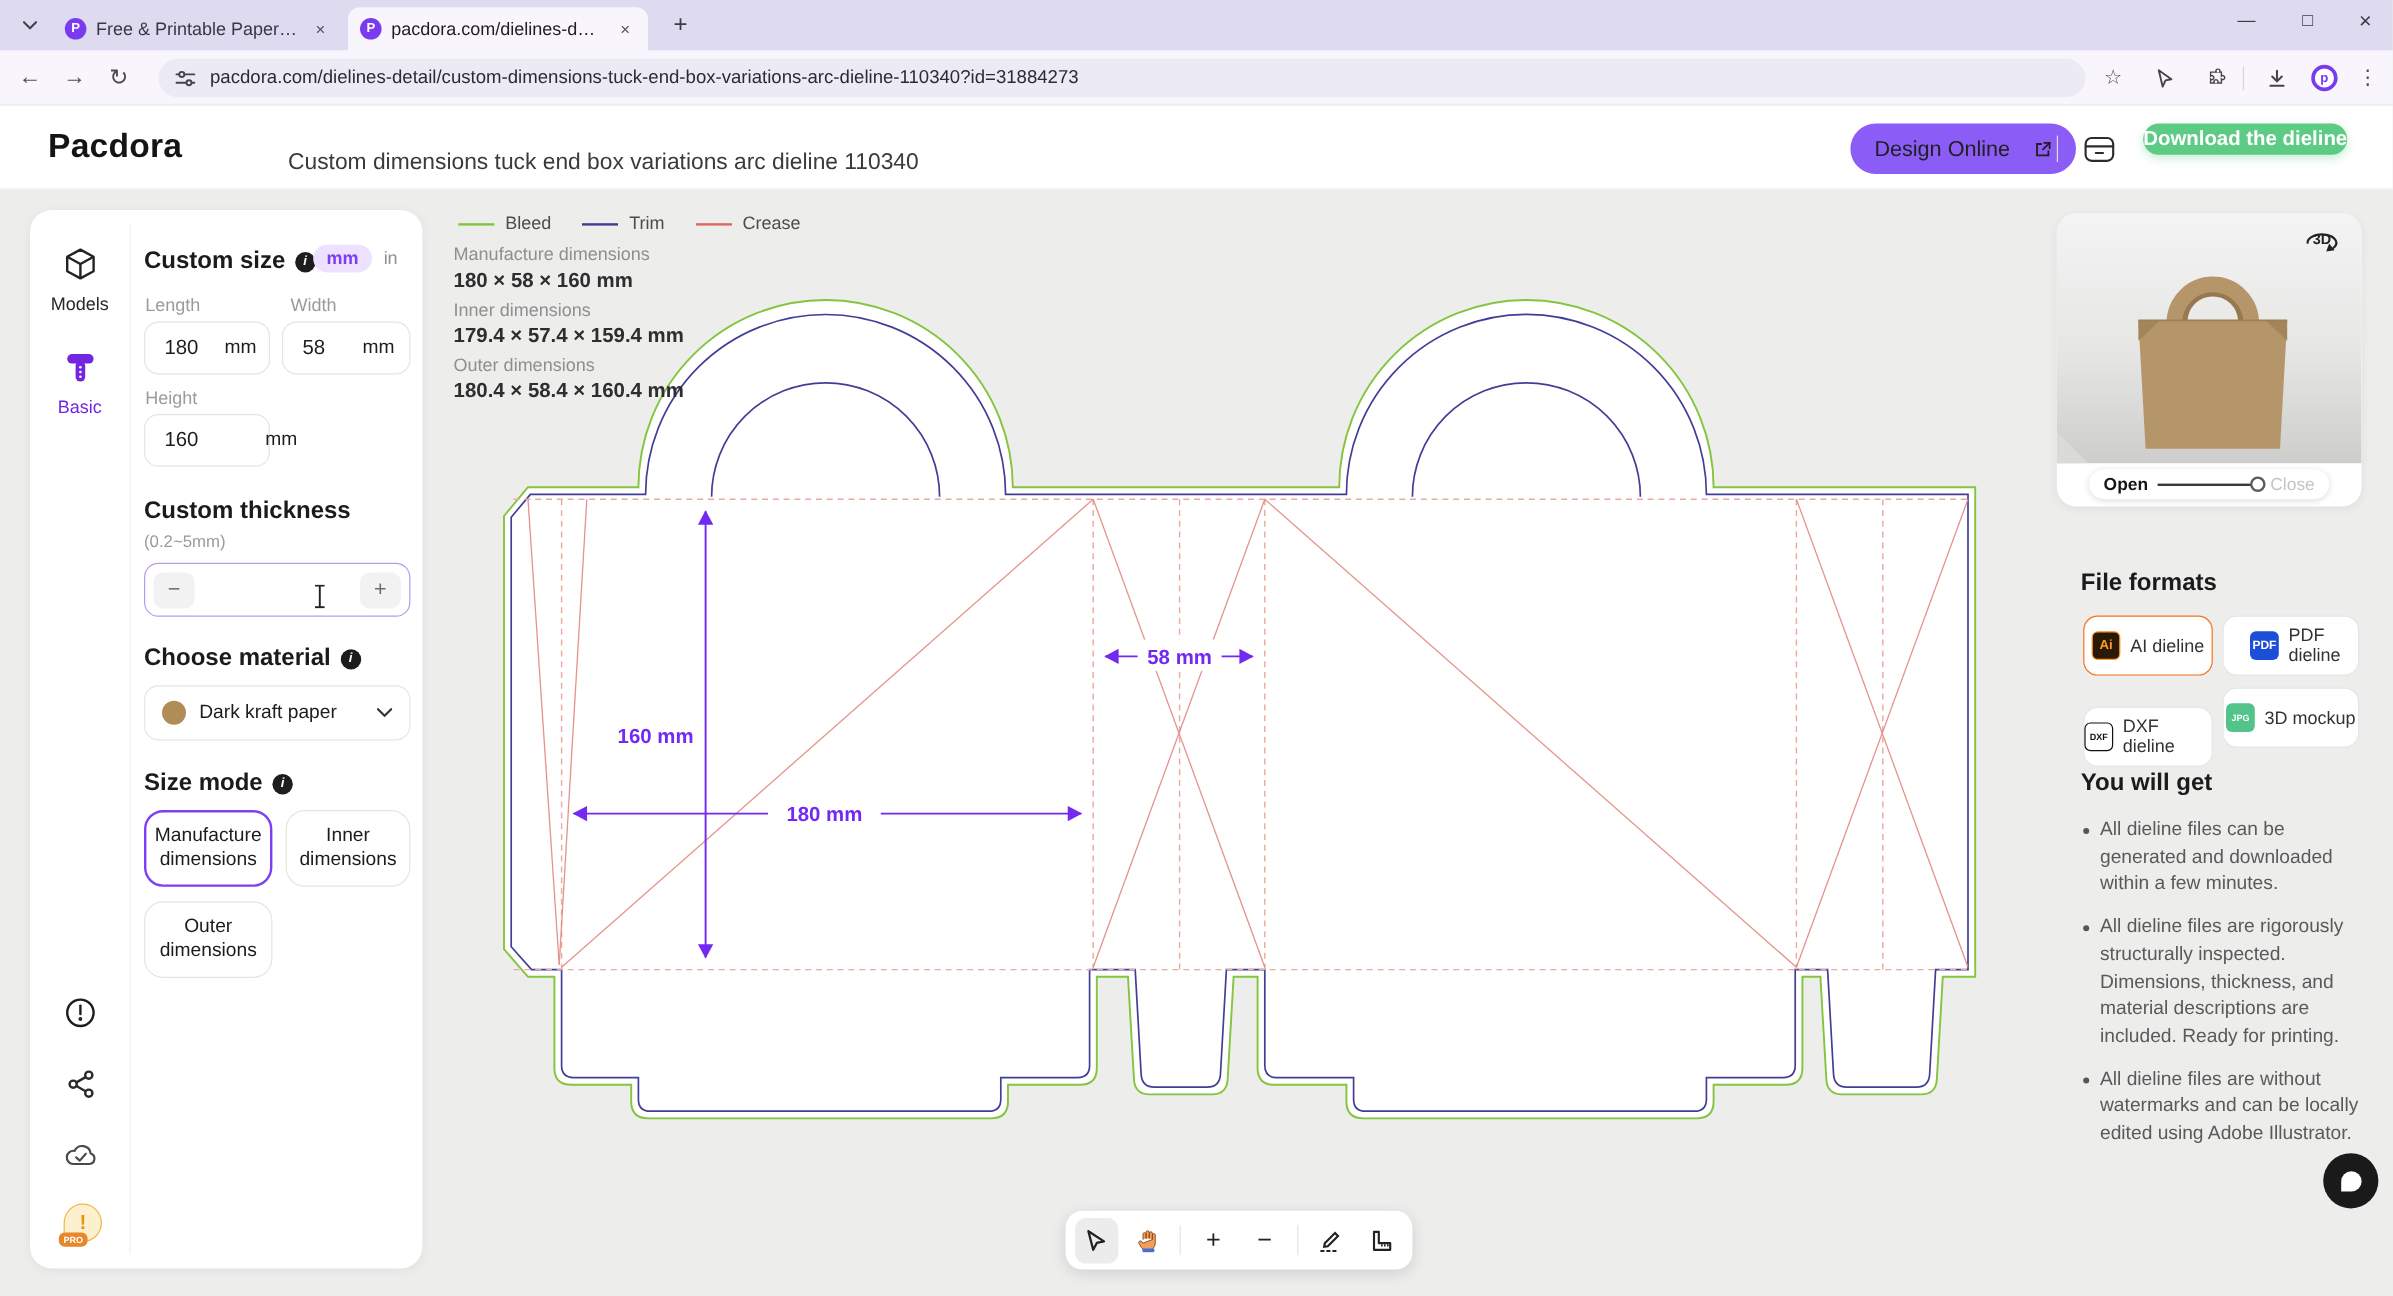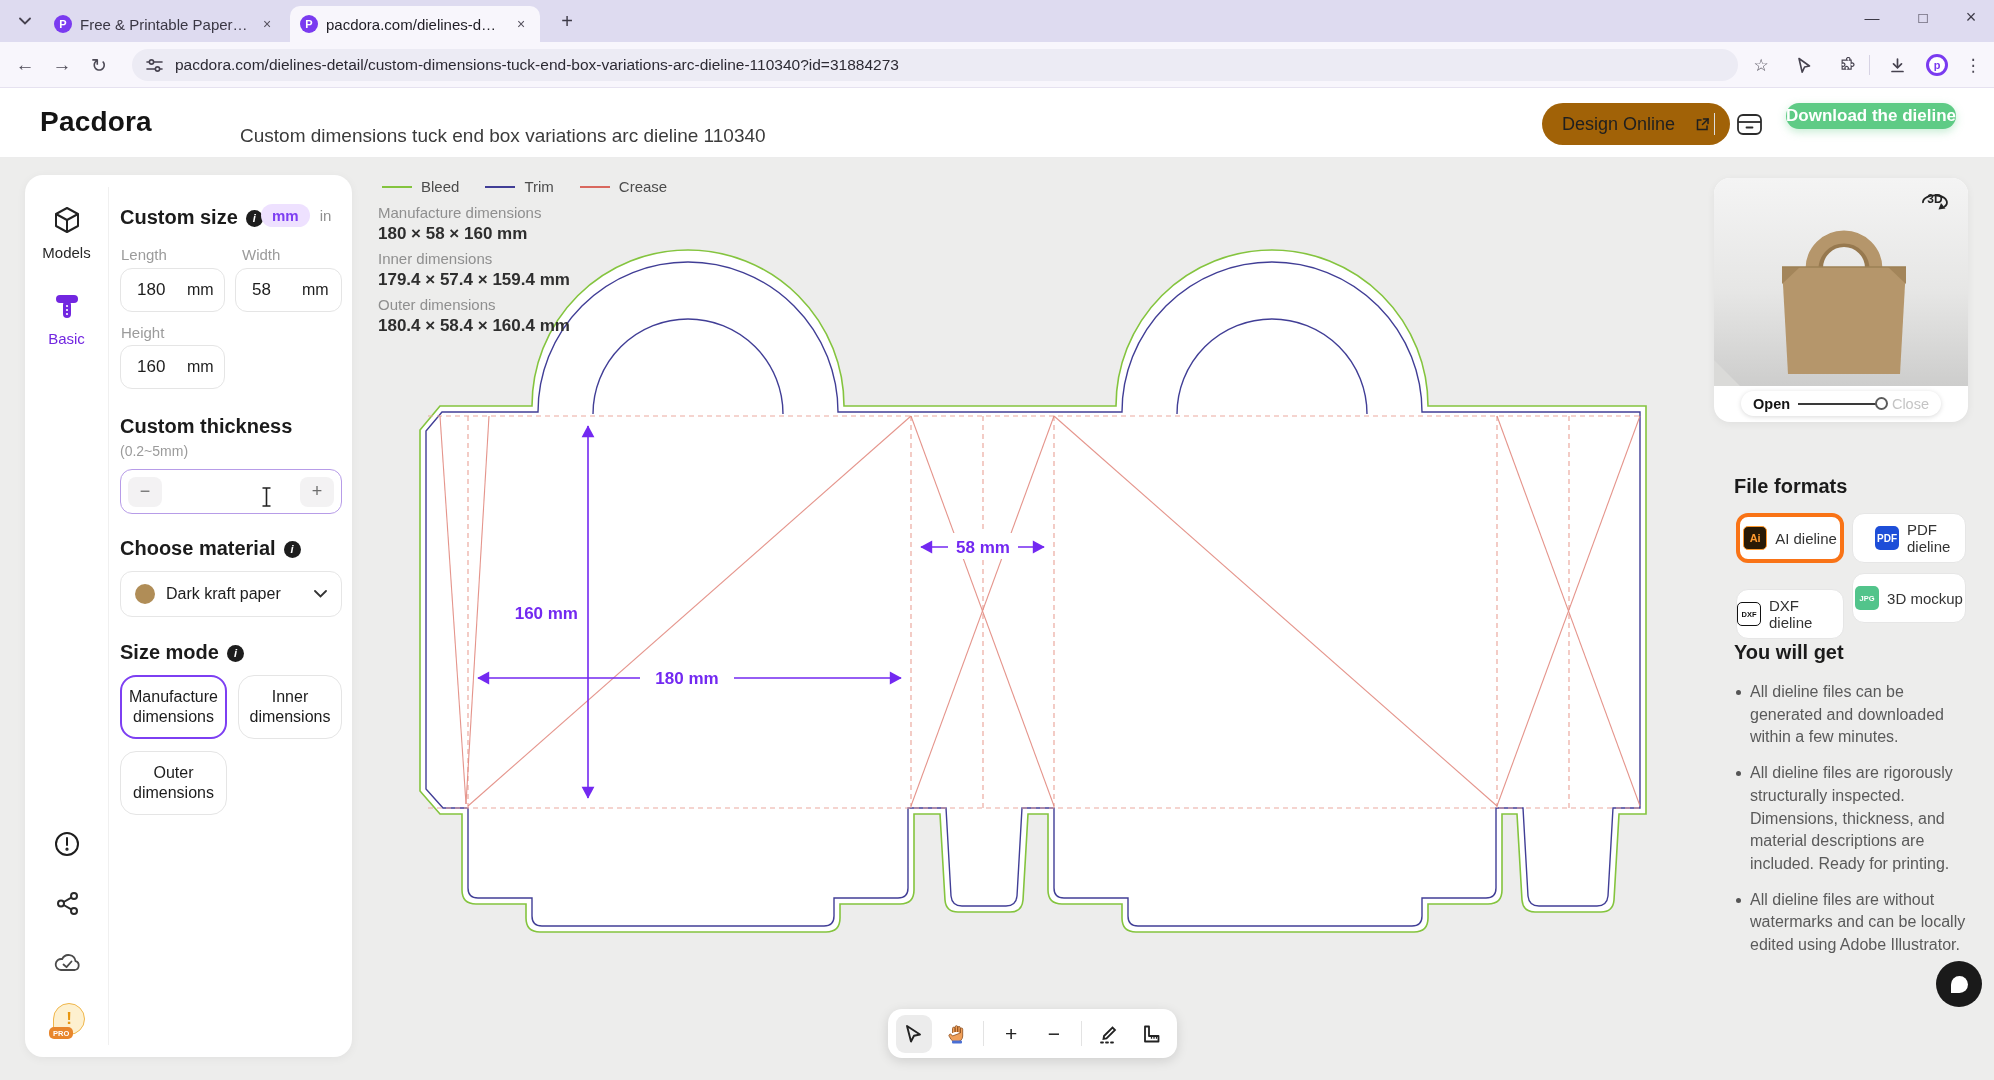--- a/index.html
+++ b/index.html
@@ -22,21 +22,21 @@
   .navic{position:absolute;top:6px;width:34px;height:34px;border-radius:50%;font-size:19px;color:#4d4a56;}
   #urlpill{position:absolute;left:132px;top:7px;width:1606px;height:32px;border-radius:16px;background:#ecebf4;display:flex;align-items:center;padding:0 14px;gap:12px;}
   #urltext{font-size:15.5px;color:#2c2a33;white-space:nowrap;overflow:hidden;}
   .rtic{position:absolute;top:8px;width:30px;height:30px;font-size:17px;color:#4d4a56;}
   #extbadge{border:3px solid #7a3bf0;background:#fff;border-radius:50%;width:22px;height:22px;font-size:11px;font-weight:bold;color:#7a3bf0;}
 
   
   #appheader{position:absolute;left:0;top:88px;width:1994px;height:70px;background:#fff;border-bottom:1px solid #ececec;}
   #logo{position:absolute;left:40px;top:18px;font-size:28px;font-weight:800;letter-spacing:.2px;color:#141414;}
   #pagetitle{position:absolute;left:240px;top:25px;font-size:19px;color:#3b3b3b;margin-top:12px;}
-  #designonline{position:absolute;left:1542px;top:15px;height:42px;padding:0 20px;border-radius:21px;background:#a16207;font-size:18px;color:#1f1f1f;gap:20px;}
+  #designonline{position:absolute;left:1542px;top:15px;height:42px;padding:0 20px;border-radius:21px;background:#8b5cf6;font-size:18px;color:#1f1f1f;gap:20px;}
   #hdr-divider{position:absolute;left:1714px;top:25px;width:1px;height:22px;background:#ddd;}
   #walletbtn{position:absolute;left:1732px;top:19px;width:34px;height:34px;}
   #dlbtn{position:absolute;left:1786px;top:15px;width:170px;height:26px;border-radius:21px;background:#5ecb85;color:#fff;font-size:17px;font-weight:600;display:flex;align-items:center;justify-content:center;box-shadow:0 3px 8px rgba(94,203,133,.35);}
 
   
   #leftcard{position:absolute;left:25px;top:175px;width:327px;height:882px;background:#fff;border-radius:18px;box-shadow:0 2px 10px rgba(0,0,0,.05);}
   #raildiv{position:absolute;left:83px;top:12px;width:1px;height:858px;background:#f0f0f0;}
   .railitem{position:absolute;left:0;width:83px;text-align:center;}
   .raillabel{font-size:15px;color:#272727;margin-top:5px;}
   .bottomic{position:absolute;left:28px;width:28px;height:28px;}
@@ -66,21 +66,21 @@
   #previewarea{position:absolute;left:0;top:0;width:254px;height:208px;background:linear-gradient(180deg,#f4f4f4 0%,#e6e6e5 55%,#cdcdcc 100%);}
   #foldcorner{position:absolute;left:0;bottom:0;width:0;height:0;border-bottom:26px solid #dadad8;border-right:26px solid transparent;}
   #openclose{position:absolute;left:27px;top:213px;width:200px;height:25px;background:#fff;border-radius:13px;box-shadow:0 1px 5px rgba(0,0,0,.15);display:flex;align-items:center;padding:0 12px;gap:8px;justify-content:space-between;}
   #openlbl{font-size:14.5px;font-weight:bold;color:#141414;}
   #ocline{flex:1;height:2px;background:#3a3a3a;position:relative;}
   #ocknob{position:absolute;right:-4px;top:-6px;width:13px;height:13px;border-radius:50%;background:#fff;border:2px solid #5c5c5c;}
   #closelbl{font-size:14.5px;color:#c4c4c4;}
   #rotate3d{position:absolute;right:14px;top:8px;width:38px;height:28px;color:#232323;font-size:13px;font-weight:bold;text-align:right;}
   .rh2{font-size:20px;font-weight:bold;color:#1b1b1b;}
   .fmtbtn{position:absolute;width:108px;height:50px;background:#fff;border:1.5px solid #e6e6e6;border-radius:12px;display:flex;align-items:center;justify-content:center;gap:8px;font-size:15px;color:#333;}
-  .fmtbtn.sel{border:4px solid #f97316;}
+  .fmtbtn.sel{border:1px solid #f97316;}
   .fico{width:24px;height:24px;border-radius:5px;font-weight:bold;display:inline-flex;align-items:center;justify-content:center;flex:0 0 24px;}
   #benefits li{list-style:none;position:relative;padding-left:16px;margin-bottom:13px;font-size:16px;color:#5a5a5a;line-height:1.42;}
   #benefits li::before{content:"";position:absolute;left:2px;top:9px;width:5px;height:5px;border-radius:50%;background:#555;}
 
   
   #canvastoolbar{position:absolute;left:888px;top:1009px;width:289px;height:49px;background:#fff;border-radius:14px;box-shadow:0 3px 12px rgba(0,0,0,.13);display:flex;align-items:center;padding:0 8px;gap:7px;}
   .ctbtn{width:38px;height:38px;border-radius:9px;font-size:21px;color:#222;}
   .ctbtn.active{background:#ececec;}
   .ctdiv{width:1px;height:25px;background:#e3e3e3;margin:0 2px;}
   #chatbubble{position:absolute;left:1936px;top:961px;width:46px;height:46px;border-radius:50%;background:#1a1a1a;display:flex;align-items:center;justify-content:center;}
@@ -352,21 +352,21 @@
   <div class="abs smalllabel" style="left:217px;top:71px;">Width</div>
   <div class="sizeinput" style="left:95px;top:93px;width:105px;">
     <input readonly="" value="180" style="">
     <span class="unit">mm</span>
   </div>
   <div class="sizeinput" style="left:210px;top:93px;width:107px;">
     <input readonly="" value="58" style="">
     <span class="unit">mm</span>
   </div>
   <div class="abs smalllabel" style="left:96px;top:149px;">Height</div>
-  <div class="sizeinput" style="left:95px;top:170px;width:105px;">
+  <div class="sizeinput" style="left:95px;top:170px;width:105px;gap:34px;">
     <input readonly="" value="160" style="">
     <span class="unit">mm</span>
   </div>
 
   <div class="abs h2" style="left:95px;top:240px;">Custom thickness</div>
   <div class="abs smalllabel" style="left:95px;top:268px;font-size:14px;">(0.2~5mm)</div>
   <div class="abs flex" style="left:95px;top:294px;width:222px;height:45px;border:1.6px solid #b79ce8;border-radius:12px;justify-content:space-between;padding:0 7px;background:#fff;">
     <span class="stepbtn ic">−</span>
     <input style="border: none; outline: none; width: 90px; text-align: center; font-size: 16px; font-family: inherit;" value="">
     <span class="stepbtn ic">+</span>

